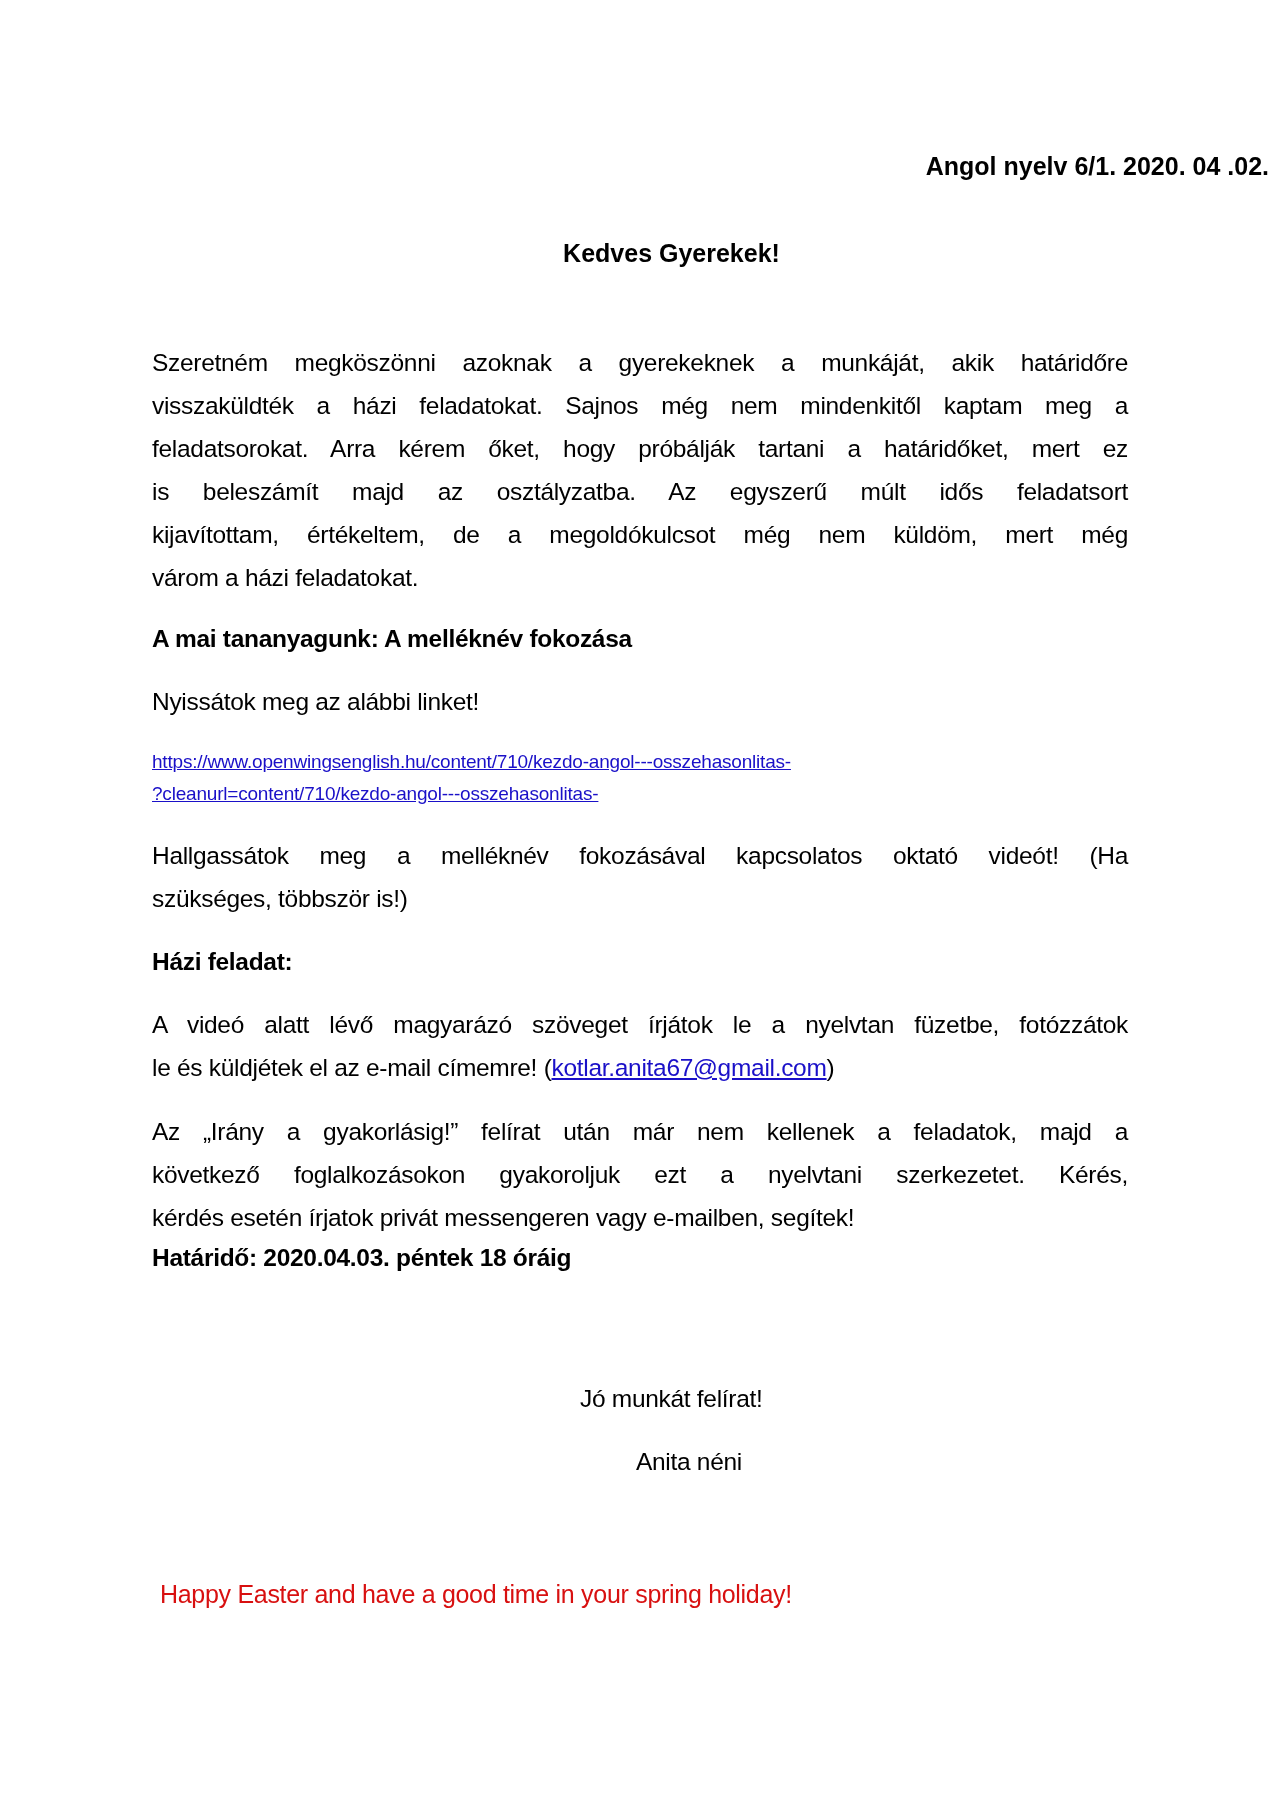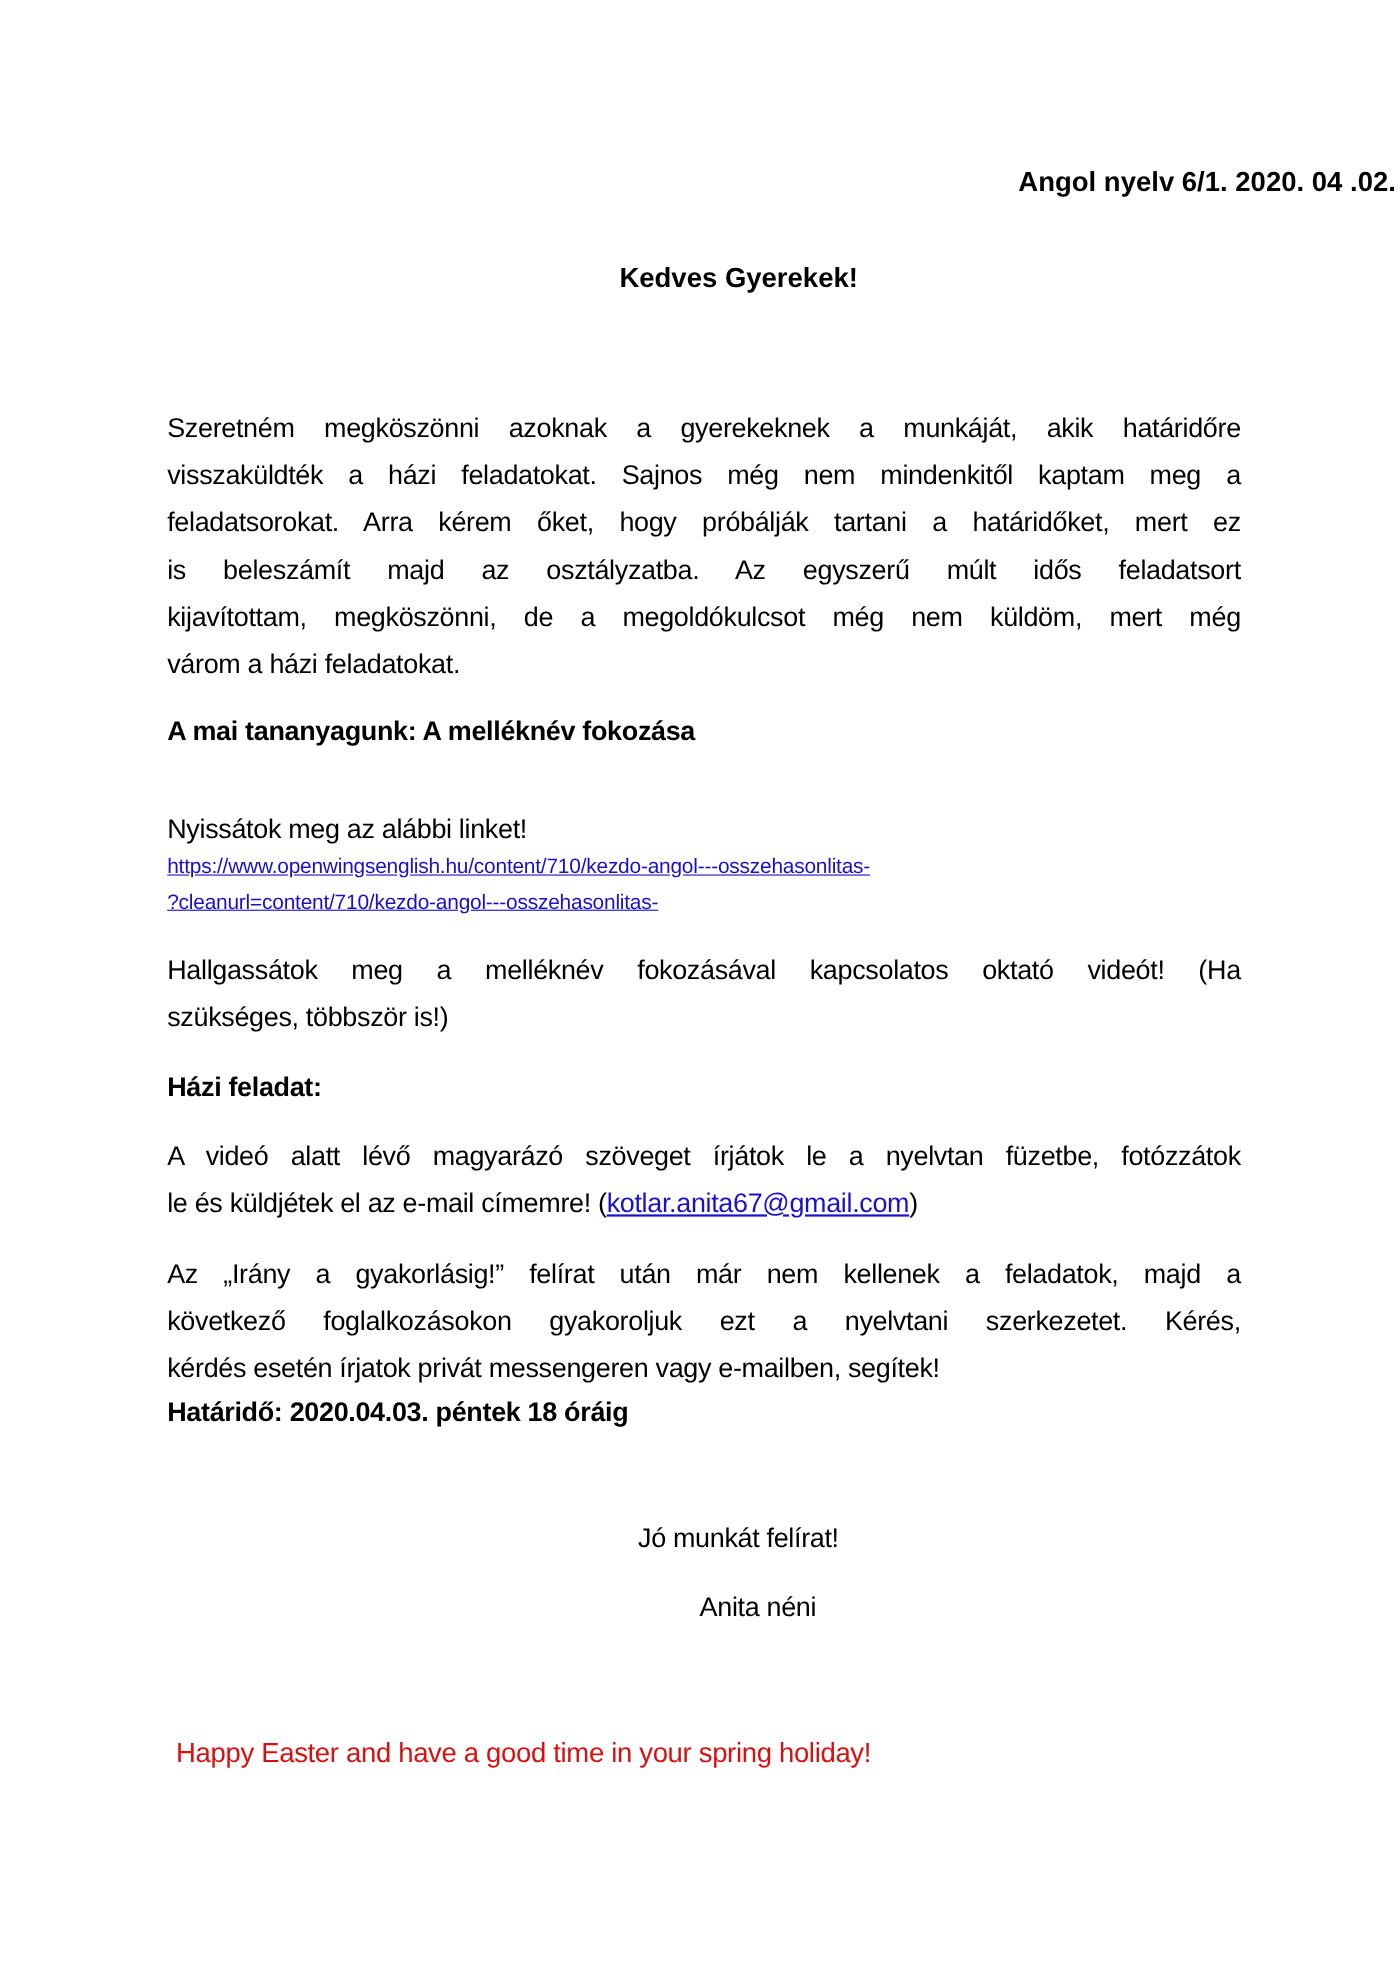--- a/index.html
+++ b/index.html
@@ -4,27 +4,27 @@
 <style>
   html, body { margin: 0; padding: 0; background: #ffffff; }
   body { width: 1273px; height: 1800px; position: relative; overflow: hidden;
          font-family: "Liberation Sans", sans-serif; color: #000; }
   .page { position: absolute; left: 0; top: 0; width: 1273px; height: 1800px; }
   .abs { position: absolute; white-space: nowrap; }
   .title { left: 0; width: 1273px; text-align: right; top: 152px; font-size: 25px; font-weight: bold; padding-left: 0; }
   .title span { display: inline-block; transform: translateX(-4px); }
   .greet { left: 0; width: 1273px; top: 215px; font-size: 25px; font-weight: bold; text-align: center; margin-top: 24px; }
   .greet span { display: inline-block; transform: translateX(35px); }
-  .block { position: absolute; left: 152px; width: 976px; font-size: 24.5px; line-height: 43px; letter-spacing: -0.3px; margin-top: 27px; }
+  .block { position: absolute; left: 152px; width: 976px; font-size: 24.5px; line-height: 43px; letter-spacing: -0.3px; }
   .line { display: block; text-align: justify; text-align-last: justify; }
   .line.last { text-align-last: left; }
   .bold { font-weight: bold; }
   .p1 { top: 341px; }
   .h1 { top: 617px; }
-  .p2 { top: 706px; }
+  .p2 { top: 680px; }
   .link { top: 746px; font-size: 19px; line-height: 32px; letter-spacing: -0.2px; }
   .link a { color: #1a10c8; text-decoration: underline; }
   .p3 { top: 834px; }
   .h2 { top: 940px; }
   .p4 { top: 1003px; }
   .p4 a { color: #1a10c8; text-decoration: underline; }
   .p5 { top: 1110px; }
   .deadline { top: 1236px; }
   .sign1 { left: 580px; top: 1385px; font-size: 24.5px; letter-spacing: -0.3px; }
   .sign2 { left: 636px; top: 1448px; font-size: 24.5px; letter-spacing: -0.3px; }
@@ -41,21 +41,21 @@
 
   <div class="abs greet">
     <span>Kedves Gyerekek!</span>
   </div>
 
   <div class="block p1">
     <span class="line">Szeretném megköszönni azoknak a gyerekeknek a munkáját, akik határidőre</span>
     <span class="line">visszaküldték a házi feladatokat. Sajnos még nem mindenkitől kaptam meg a</span>
     <span class="line">feladatsorokat.  Arra kérem őket, hogy próbálják tartani a határidőket, mert ez</span>
     <span class="line">is beleszámít majd az osztályzatba.  Az egyszerű múlt idős feladatsort</span>
-    <span class="line">kijavítottam, megköszönni, de a megoldókulcsot még nem küldöm, mert még</span>
+    <span class="line">kijavítottam, értékeltem, de a megoldókulcsot még nem küldöm, mert még</span>
     <span class="line last">várom a házi feladatokat.</span>
   </div>
 
   <div class="block h1 bold">A mai tananyagunk: A melléknév fokozása</div>
 
   <div class="block p2">Nyissátok meg az alábbi linket!</div>
 
   <div class="block link">
     <a class="line last">https://www.openwingsenglish.hu/content/710/kezdo-angol---osszehasonlitas-</a>
     <a class="line last">?cleanurl=content/710/kezdo-angol---osszehasonlitas-</a>

